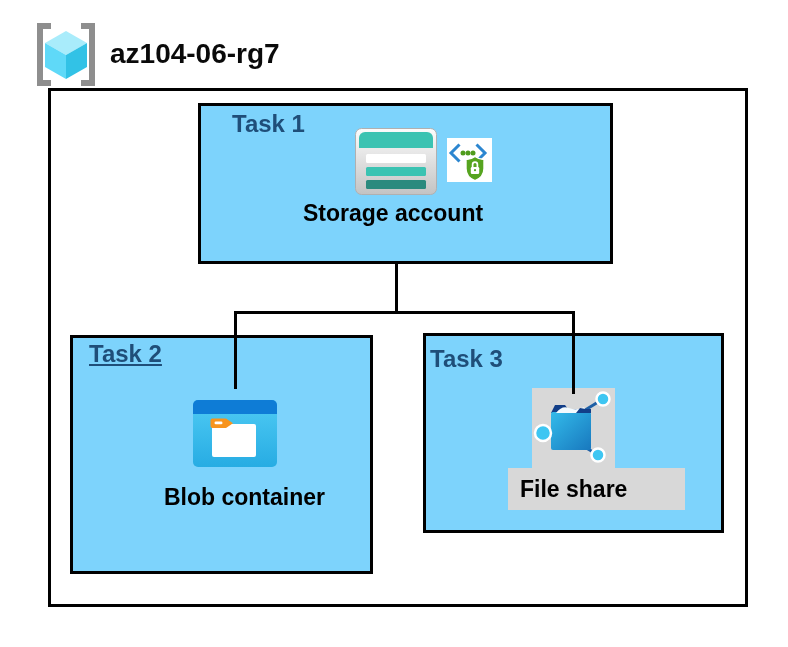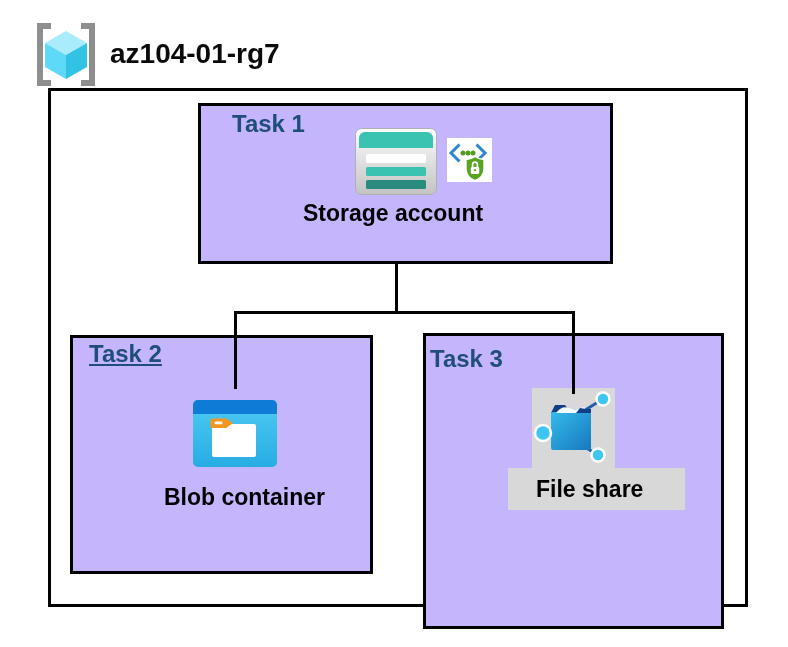--- a/index.html
+++ b/index.html
@@ -12,24 +12,24 @@
     overflow: hidden;
   }
   .rg-icon { position: absolute; left: 35px; top: 22px; width: 62px; height: 65px; }
   .rg-title {
     position: absolute; left: 110px; top: 38px;
     font-size: 28px; font-weight: bold; color: #0a0a0a;
     white-space: nowrap;
   }
   .box { position: absolute; box-sizing: border-box; border: 3px solid #000000; }
   #outer { left: 48px; top: 88px; width: 700px; height: 519px; background: #ffffff; }
-  .task { background: #c4b5fd; }
+  .task { background: #7dd3fc; }
   #task1 { left: 147px; top: 12px;  width: 415px; height: 161px; }
   #task2 { left: 19px;  top: 244px; width: 303px; height: 239px; }
-  #task3 { left: 372px; top: 242px; width: 301px; height: 296px; text-align: center; }
+  #task3 { left: 372px; top: 242px; width: 301px; height: 200px; text-align: center; }
   .task-label {
     position: absolute;
     font-size: 24px; font-weight: bold; color: #1F4E79;
     white-space: nowrap;
   }
   #task1 .task-label { left: 31px; top: 4px; }
   #task2 .task-label { left: 16px; top: 2px; text-decoration: underline; }
   #task3 .task-label { left: 4px;  top: 9px; }
   .item-label {
     position: absolute; left: 0; right: 0;
@@ -40,42 +40,42 @@
   #task1 .item-label { top: 94px; padding-right: 25px; }
   #task2 .item-label { top: 146px; padding-left: 46px; }
   .storage-icon { position: absolute; left: 154px; top: 22px; width: 82px; height: 67px; }
   .badge-icon   { position: absolute; left: 246px; top: 32px; width: 45px; height: 44px; }
   .blob-icon    { position: absolute; left: 120px; top: 62px; width: 84px; height: 67px; }
   .fs-icon-bg   { position: absolute; left: 106px; top: 52px; width: 83px; height: 80px; background: #D8D8D8; }
   .fs-icon      { position: absolute; left: 0; top: 0; width: 83px; height: 80px; }
   .fs-band      {
     position: absolute; left: 82px; top: 132px; width: 177px; height: 42px;
     background: #D8D8D8; box-sizing: border-box;
-    display: flex; align-items: center; padding-left: 28px;
+    display: flex; align-items: center; padding-left: 12px;
     font-size: 23px; font-weight: bold; color: #000000; white-space: nowrap;
   }
   .conn { position: absolute; background: #000000; }
   #c-v1 { left: 344px; top: 173px; width: 2.5px; height: 48px; }
   #c-h  { left: 183px; top: 220px; width: 341px; height: 2.5px; }
   #c-v2 { left: 183px; top: 220px; width: 2.5px; height: 78px; }
   #c-v3 { left: 521px; top: 220px; width: 2.5px; height: 83px; }
 </style>
 </head>
 <body>
 
 <div class="canvas">
 
   <svg class="rg-icon" viewBox="0 0 62 65">
     <path d="M16 4 H5 V61 H16" fill="none" stroke="#8E8E8E" stroke-width="6"></path>
     <path d="M46 4 H57 V61 H46" fill="none" stroke="#8E8E8E" stroke-width="6"></path>
     <polygon points="31,9 52,21 31,33 10,21" fill="#A9ECFB"></polygon>
     <polygon points="10,21 31,33 31,57 10,45" fill="#5FD9F8"></polygon>
     <polygon points="52,21 52,45 31,57 31,33" fill="#32C2E6"></polygon>
   </svg>
-  <div class="rg-title">az104-01-rg7</div>
+  <div class="rg-title">az104-06-rg7</div>
 
   <div class="box" id="outer">
 
     <div class="box task" id="task1">
       <div class="task-label">Task 1</div>
       <svg class="storage-icon" viewBox="0 0 82 67">
         <defs>
           <linearGradient id="sg" x1="0" y1="0" x2="0" y2="1">
             <stop offset="0" stop-color="#FCFCFC"></stop>
               <stop offset="1" stop-color="#C3C3C3"></stop>

